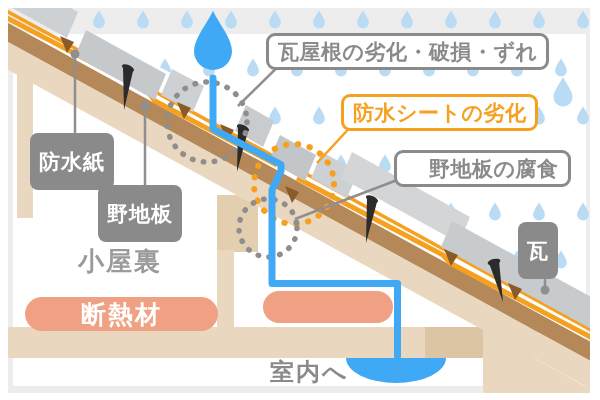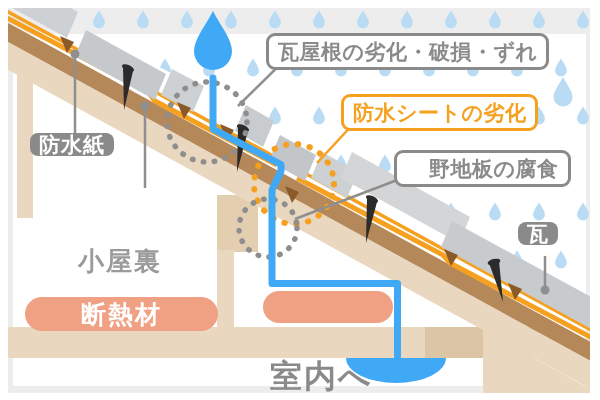--- a/index.html
+++ b/index.html
@@ -15,23 +15,23 @@
   .c-brown{fill:var(--board-brown,#b5885a);}
   .c-beige{fill:var(--wood-beige,#e9d8bf);}
   .c-salmon{fill:var(--insulation-salmon,#f0a183);}
 
   .lbl{position:absolute;white-space:nowrap;font-weight:bold;line-height:1;}
   .lbl-outline{background:#fff;border:3px solid var(--label-gray,#8a8a8a);
                border-radius:9px;color:var(--label-gray,#8a8a8a);
                font-size:21px;padding:5px 9px;letter-spacing:0.5px;}
   .lbl-outline.orange{border-color:var(--accent-orange,#f5a01f);color:var(--accent-orange,#f5a01f);}
   .lbl-solid{background:var(--label-gray,#8a8a8a);color:#fff;border-radius:8px;
-             font-size:21px;padding:1px 9px;letter-spacing:1px;}
+             font-size:21px;padding:18px 9px;letter-spacing:1px;}
   .lbl-plain{color:#9b9b9b;font-size:26px;letter-spacing:2px;}
-  .lbl-room{color:var(--label-gray,#8a8a8a);font-size:32px;letter-spacing:2px;text-align:right;}
+  .lbl-room{color:var(--label-gray,#8a8a8a);font-size:24px;letter-spacing:2px;text-align:right;}
   .lbl-pill{background:var(--insulation-salmon,#f0a183);color:#fff;border-radius:17px;
             font-size:25px;width:193px;height:34px;line-height:34px;text-align:center;
             letter-spacing:2px;}
 </style>
 </head>
 <body>
 
 <div id="stage">
 
 <svg width="600" height="400" viewBox="0 0 600 400">
@@ -142,19 +142,20 @@
     <rect x="0" y="0" width="8" height="400"></rect>
     <rect x="590" y="0" width="10" height="400"></rect>
   </g>
 </svg>
 
 <div class="lbl lbl-outline" style="left:266px;top:33px;">瓦屋根の劣化・破損・ずれ</div>
 <div class="lbl lbl-outline orange" style="left:341px;top:94px;">防水シートの劣化</div>
 <div class="lbl lbl-outline" style="left:394px;top:150px;padding-left:32px;">野地板の腐食</div>
 
 <div class="lbl lbl-solid" style="left:30px;top:133px;">防水紙</div>
+<div class="lbl lbl-solid" style="left:98px;top:185px;">野地板</div>
 <div class="lbl lbl-solid" style="left:518px;top:222px;">瓦</div>
 
 <div class="lbl lbl-plain" style="left:78px;top:248px;text-align:right;">小屋裏</div>
 <div class="lbl lbl-pill" style="left:25px;top:289px;margin-top:8px;">断熱材</div>
 <div class="lbl lbl-room" style="left:270px;top:360px;">室内へ</div>
 
 </div>
 
 </body></html>

